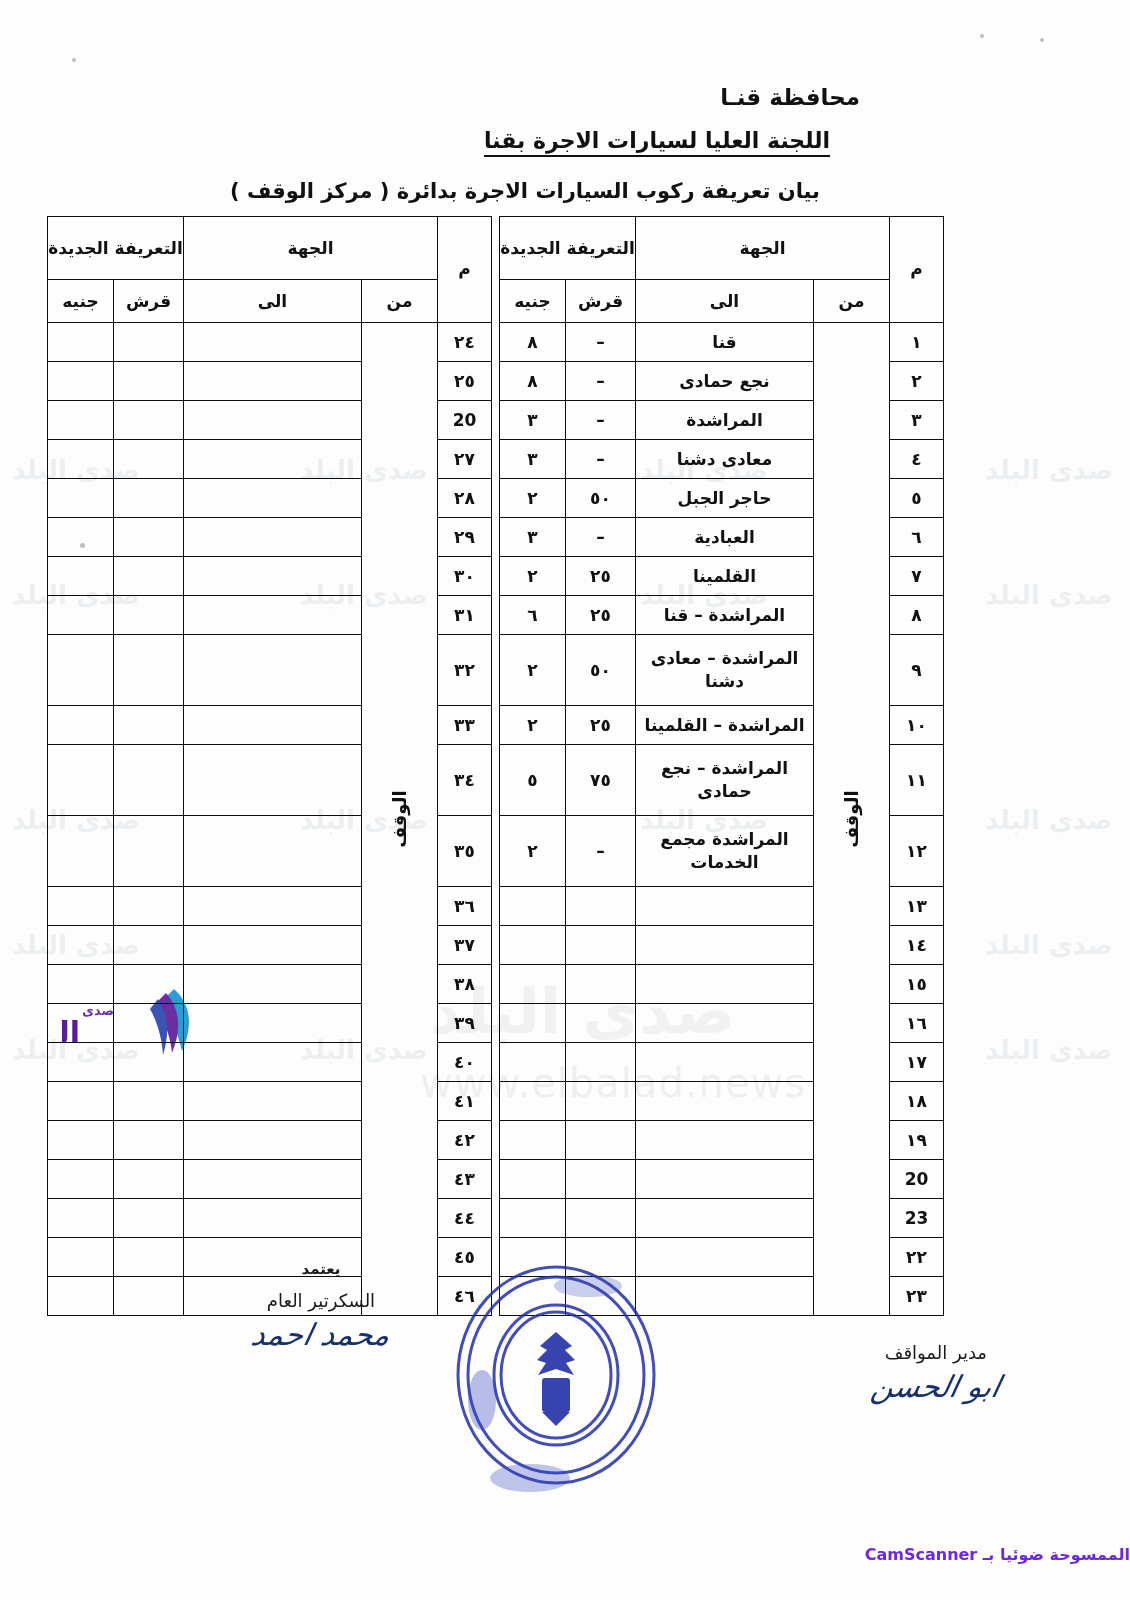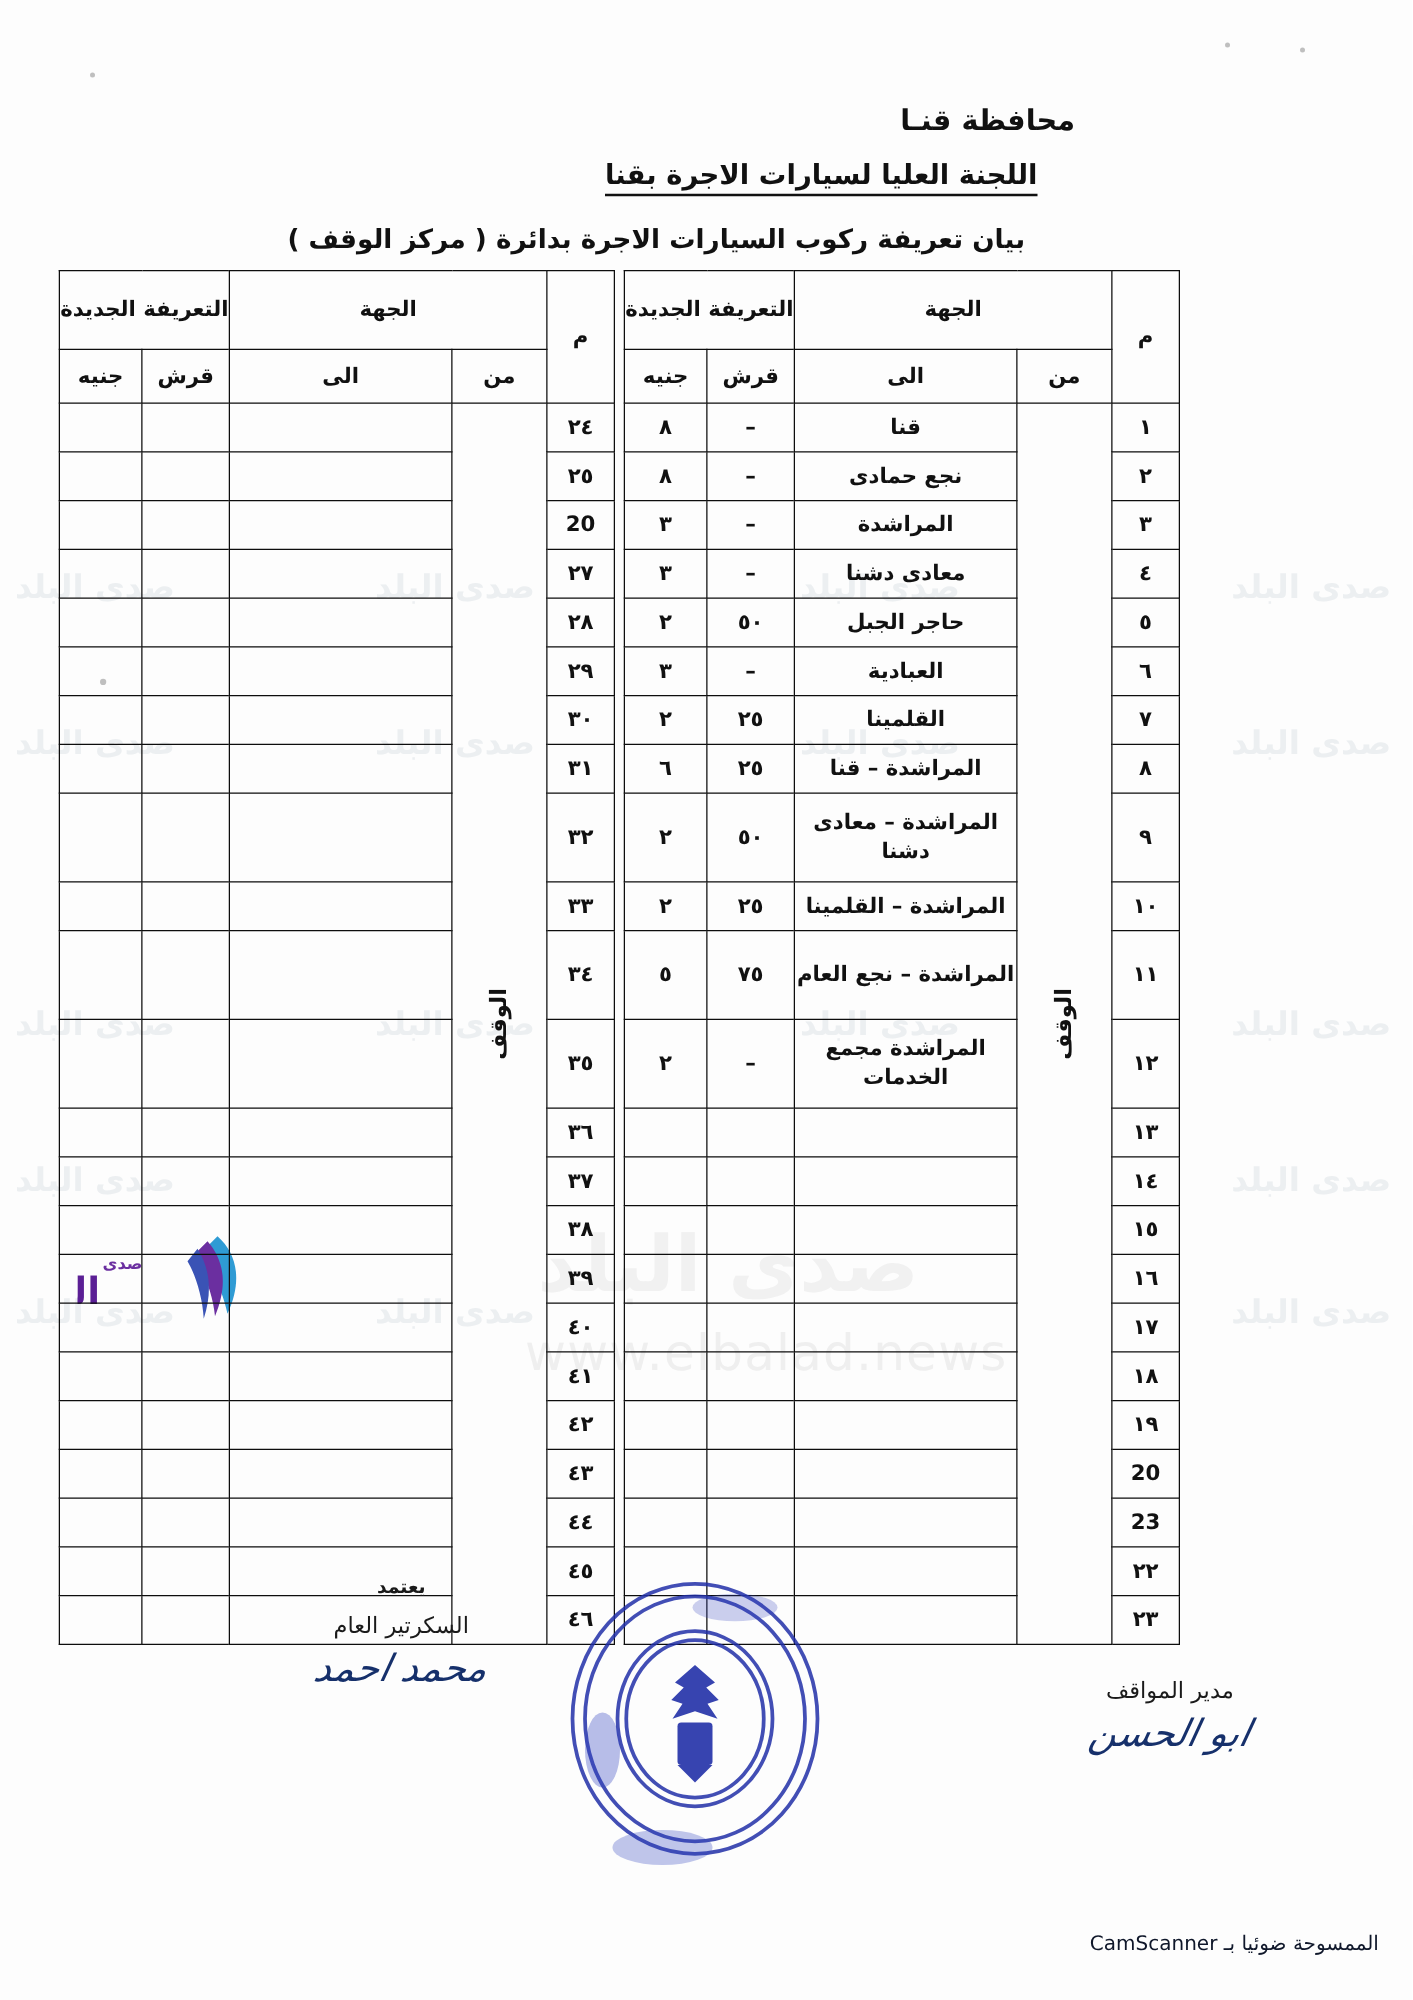--- a/index.html
+++ b/index.html
@@ -179,26 +179,26 @@
     width: 235px;
     height: 250px;
     pointer-events: none;
   }
 
   
   #footer {
     position: absolute;
     left: 0; right: 0;
     top: 1545px;
-    text-align: center;
+    text-align: right;
     padding-left: 845px;
     direction: rtl;
     font-size: 16px;
-    font-weight: normal;
-    color: #0f172a;
+    font-weight: bold;
+    color: #6d28d9;
     white-space: nowrap;
   }
   #footer .cs { font-family: "DejaVu Sans", sans-serif; }
 </style>
 </head>
 <body>
 
 <div id="page">
 
   <div class="speck" style="left:72px;top:58px;width:4px;height:4px;"></div>
@@ -328,21 +328,21 @@
             <td class="num">٢</td>
           </tr>
           <tr class="drow">
             <td class="num">١٠</td>
             <td class="cell-to">المراشدة – القلمينا</td>
             <td class="num">٢٥</td>
             <td class="num">٢</td>
           </tr>
           <tr class="drow tall">
             <td class="num">١١</td>
-            <td class="cell-to">المراشدة – نجع العام</td>
+            <td class="cell-to">المراشدة – نجع حمادى</td>
             <td class="num">٧٥</td>
             <td class="num">٥</td>
           </tr>
           <tr class="drow tall">
             <td class="num">١٢</td>
             <td class="cell-to">المراشدة مجمع الخدمات</td>
             <td class="num">–</td>
             <td class="num">٢</td>
           </tr>
           <tr class="drow">

